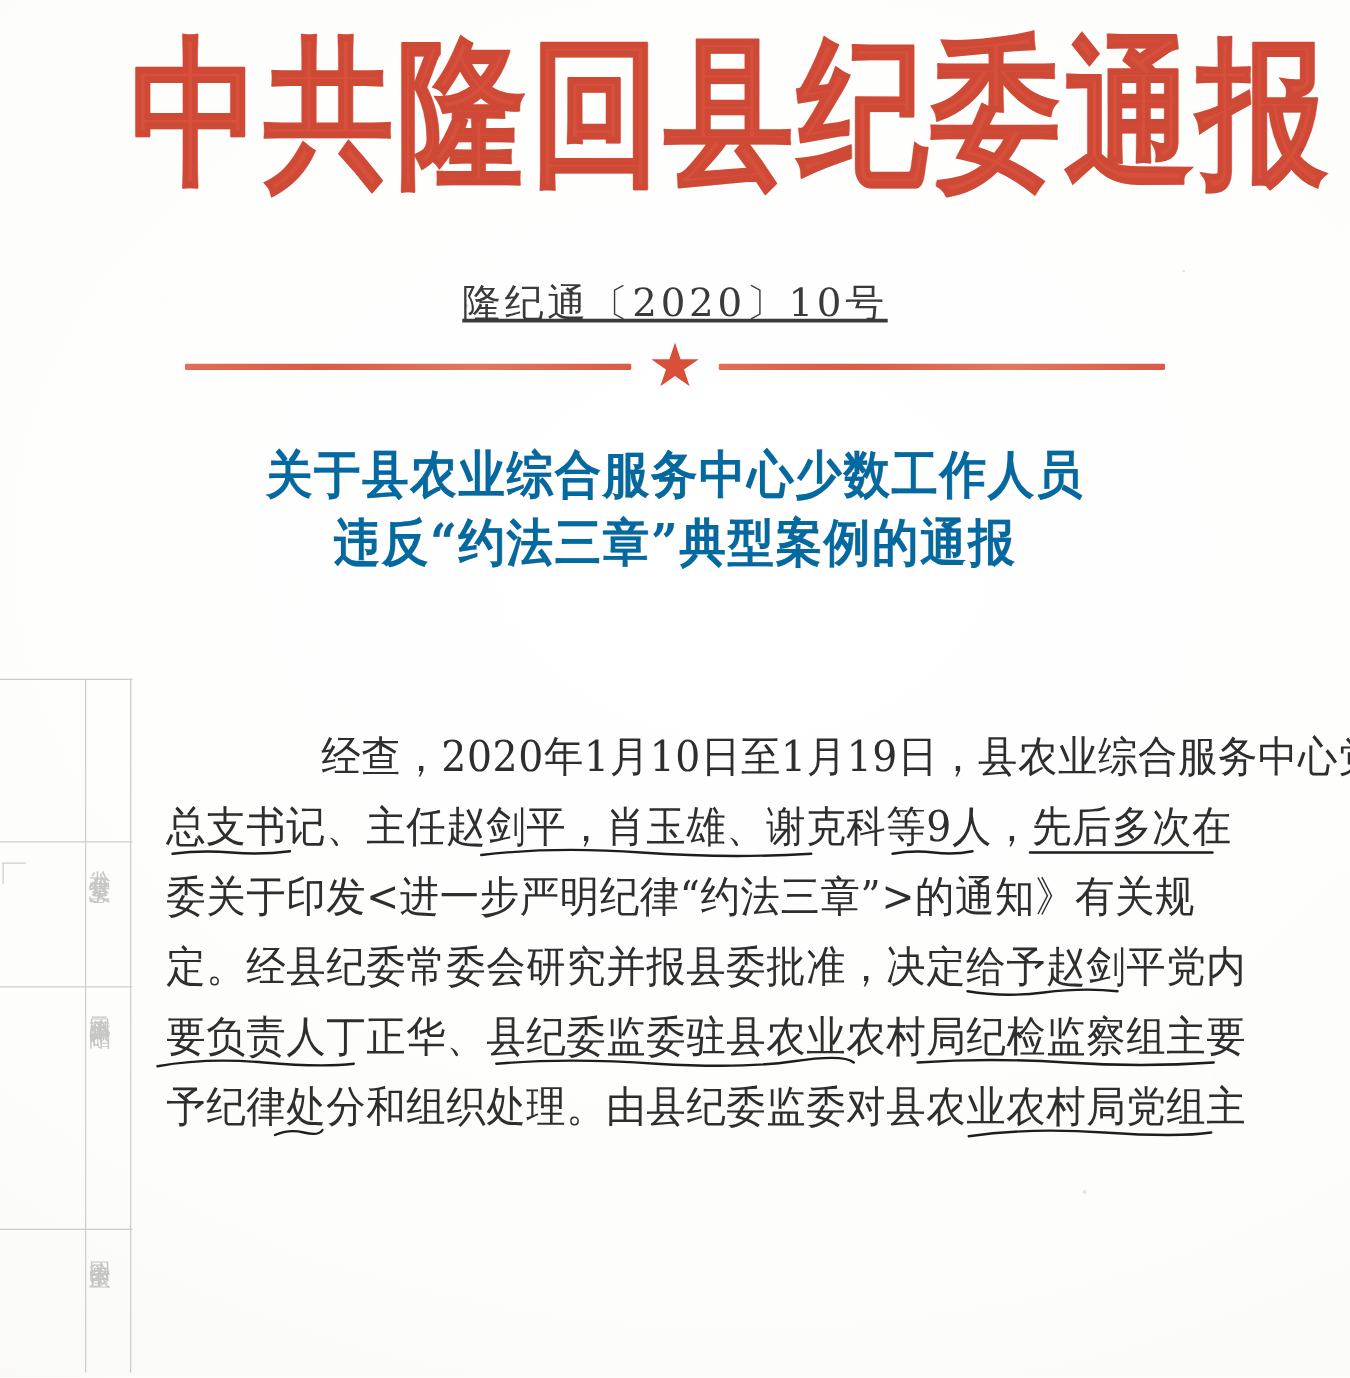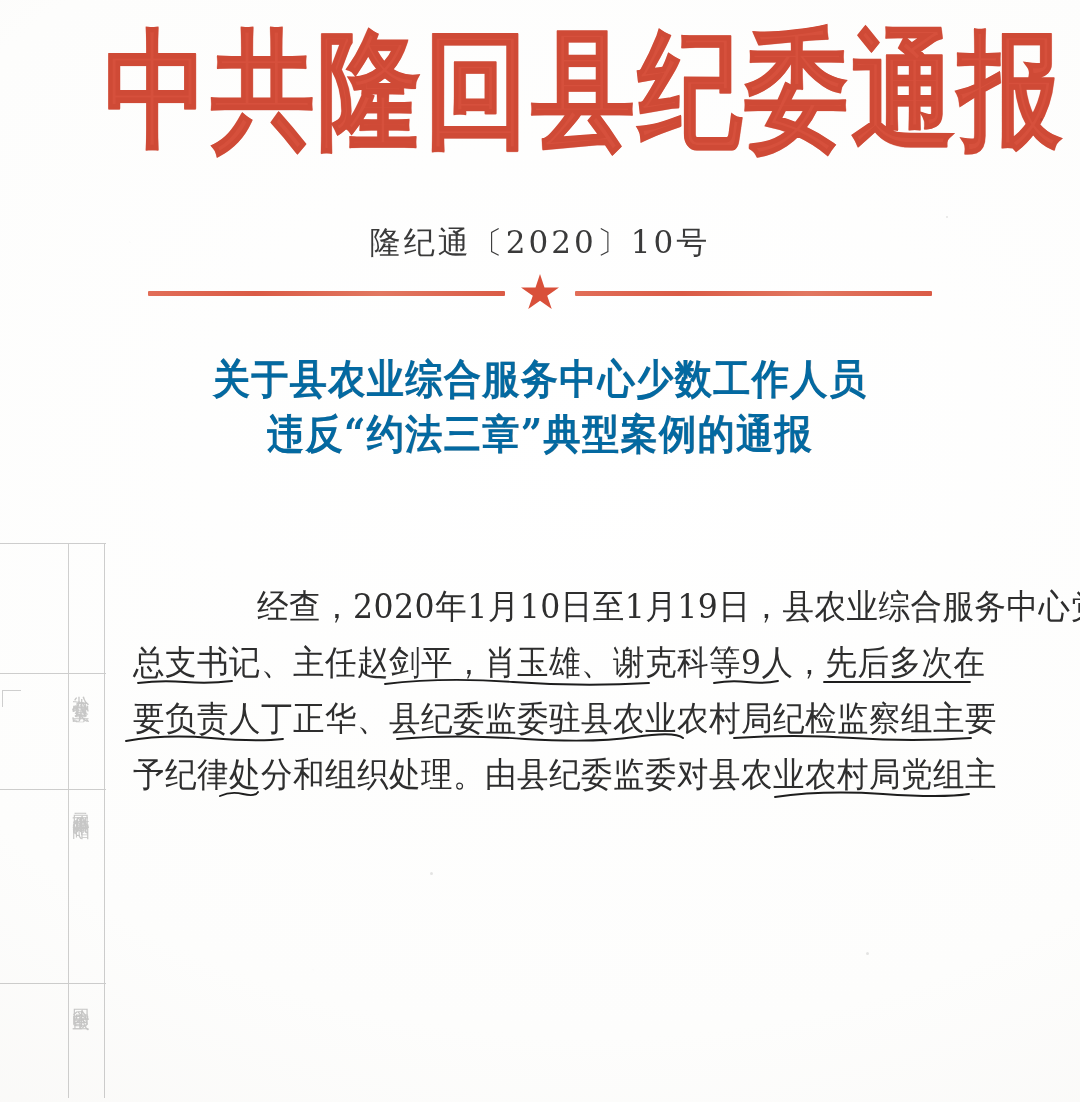--- a/index.html
+++ b/index.html
@@ -125,20 +125,21 @@
   
   .doc-number {
     position: absolute;
     left: 0; right: 0;
     top: 222px;
     text-align: center;
     font-family: "DejaVu Serif", "Liberation Serif", serif;
     font-size: 31px;
     letter-spacing: 3px;
     color: #3a3a3a;
+    text-decoration: underline;
   }
 
   
   .red-rule {
     position: absolute;
     left: 148px;
     top: 281px;
     width: 784px;
     height: 24px;
     display: flex;
@@ -288,21 +289,32 @@
         </svg>
     </span>
     <span class="pen" style="left:690px;width:148px;">
       <svg viewBox="0 0 148 8" preserveAspectRatio="none">
           <path d="M1 4 L147 4"></path>
         </svg>
     </span>
   </div>
 
 
-
+  <div class="body-line">
+    <span class="ltext">委关于印发&lt;进一步严明纪律“约法三章”&gt;的通知》有关规</span>
+  </div>
+
+  <div class="body-line">
+    <span class="ltext">定。经县纪委常委会研究并报县委批准，决定给予赵剑平党内</span>
+    <span class="pen" style="left:640px;width:122px;">
+      <svg viewBox="0 0 122 8" preserveAspectRatio="none">
+          <path d="M1 3 Q30 8 62 4 T121 3"></path>
+        </svg>
+    </span>
+  </div>
 
 
 
   <div class="body-line">
     <span class="ltext">要负责人丁正华、县纪委监委驻县农业农村局纪检监察组主要</span>
     <span class="pen" style="left:-8px;width:160px;">
       <svg viewBox="0 0 160 8" preserveAspectRatio="none">
           <path d="M1 7 Q40 0 86 4 T158 5"></path>
         </svg>
     </span>

